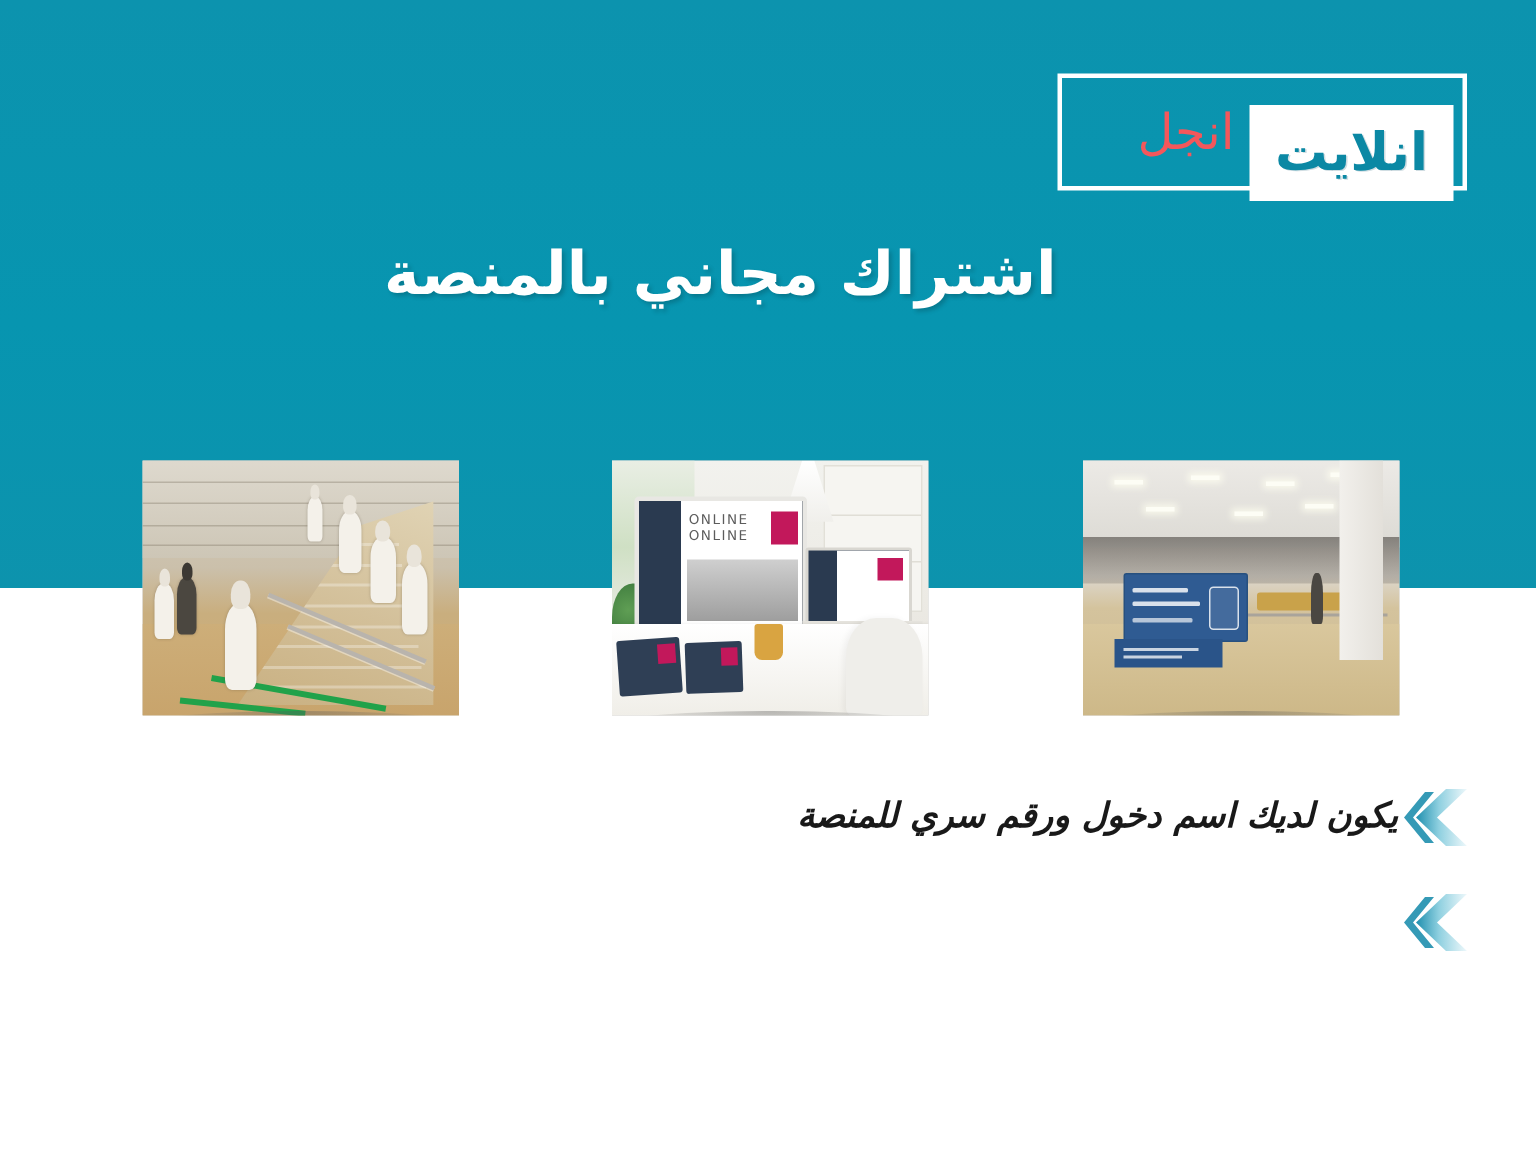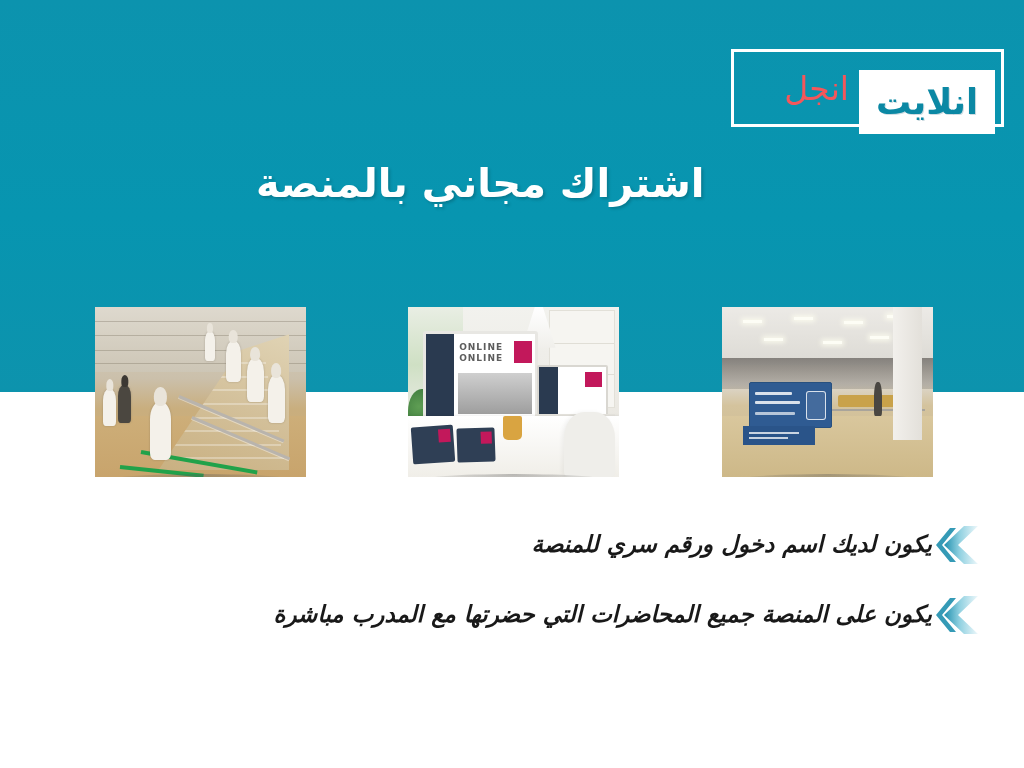--- a/index.html
+++ b/index.html
@@ -33,21 +33,21 @@
     position: absolute;
     left: 0; bottom: 0;
     width: 100%;
     height: 3px;
     background: linear-gradient(180deg, rgba(11,147,173,0.55), rgba(11,147,173,0));
   }
 
   
   .logo-box {
     position: absolute;
-    left: 731px; top: 49px;
+    left: 705px; top: 49px;
     width: 273px;
     height: 78px;
     border: 3px solid #ffffff;
     box-sizing: border-box;
     display: flex;
     flex-direction: row;
     align-items: center;
   }
   .logo-white-plate {
     position: absolute;
@@ -219,21 +219,21 @@
   .p2-mon-nav {
     position: absolute; left: 0; top: 0; width: 26%; height: 100%;
     background: #2a3a50;
   }
   .p2-mon-main {
     position: absolute; right: 0; top: 0; width: 74%; height: 100%;
     background: #ffffff;
   }
   .p2-mon-title {
     position: absolute; left: 6%; top: 10%;
-    color: #5c5c5c; font-size: 9px; font-weight: bold; letter-spacing: 1px;
+    color: #5c5c5c; font-size: 9px; font-weight: normal; letter-spacing: 1px;
     line-height: 1.15;
   }
   .p2-mon-pink {
     position: absolute; right: 4%; top: 8%;
     width: 22%; height: 26%;
     background: #c2185b;
   }
   .p2-mon-photo {
     position: absolute; left: 4%; bottom: 6%;
     width: 92%; height: 48%;
@@ -573,18 +573,17 @@
             <linearGradient id="cg2" x1="0" y1="0" x2="1" y2="0">
               <stop offset="0%" stop-color="#1f8fae"></stop>
               <stop offset="45%" stop-color="#8fd0e0"></stop>
               <stop offset="100%" stop-color="#eef8fb"></stop>
             </linearGradient>
           </defs>
           <path d="M30 2 L10 21 L30 40 L44 40 L24 21 L44 2 Z" fill="url(#cg2)"></path>
           <path d="M16 4 L2 21 L16 38 L22 38 L8 21 L22 4 Z" fill="#1f8fae" opacity="0.9"></path>
         </svg>
       </span>
-      <span class="bullet-text">يكون على المنصة جميع المحاضرات التي حضرتها مع المدرب مباشرة</span>
     </div>
 
 
   </div>
 </div>
 
 </body></html>

